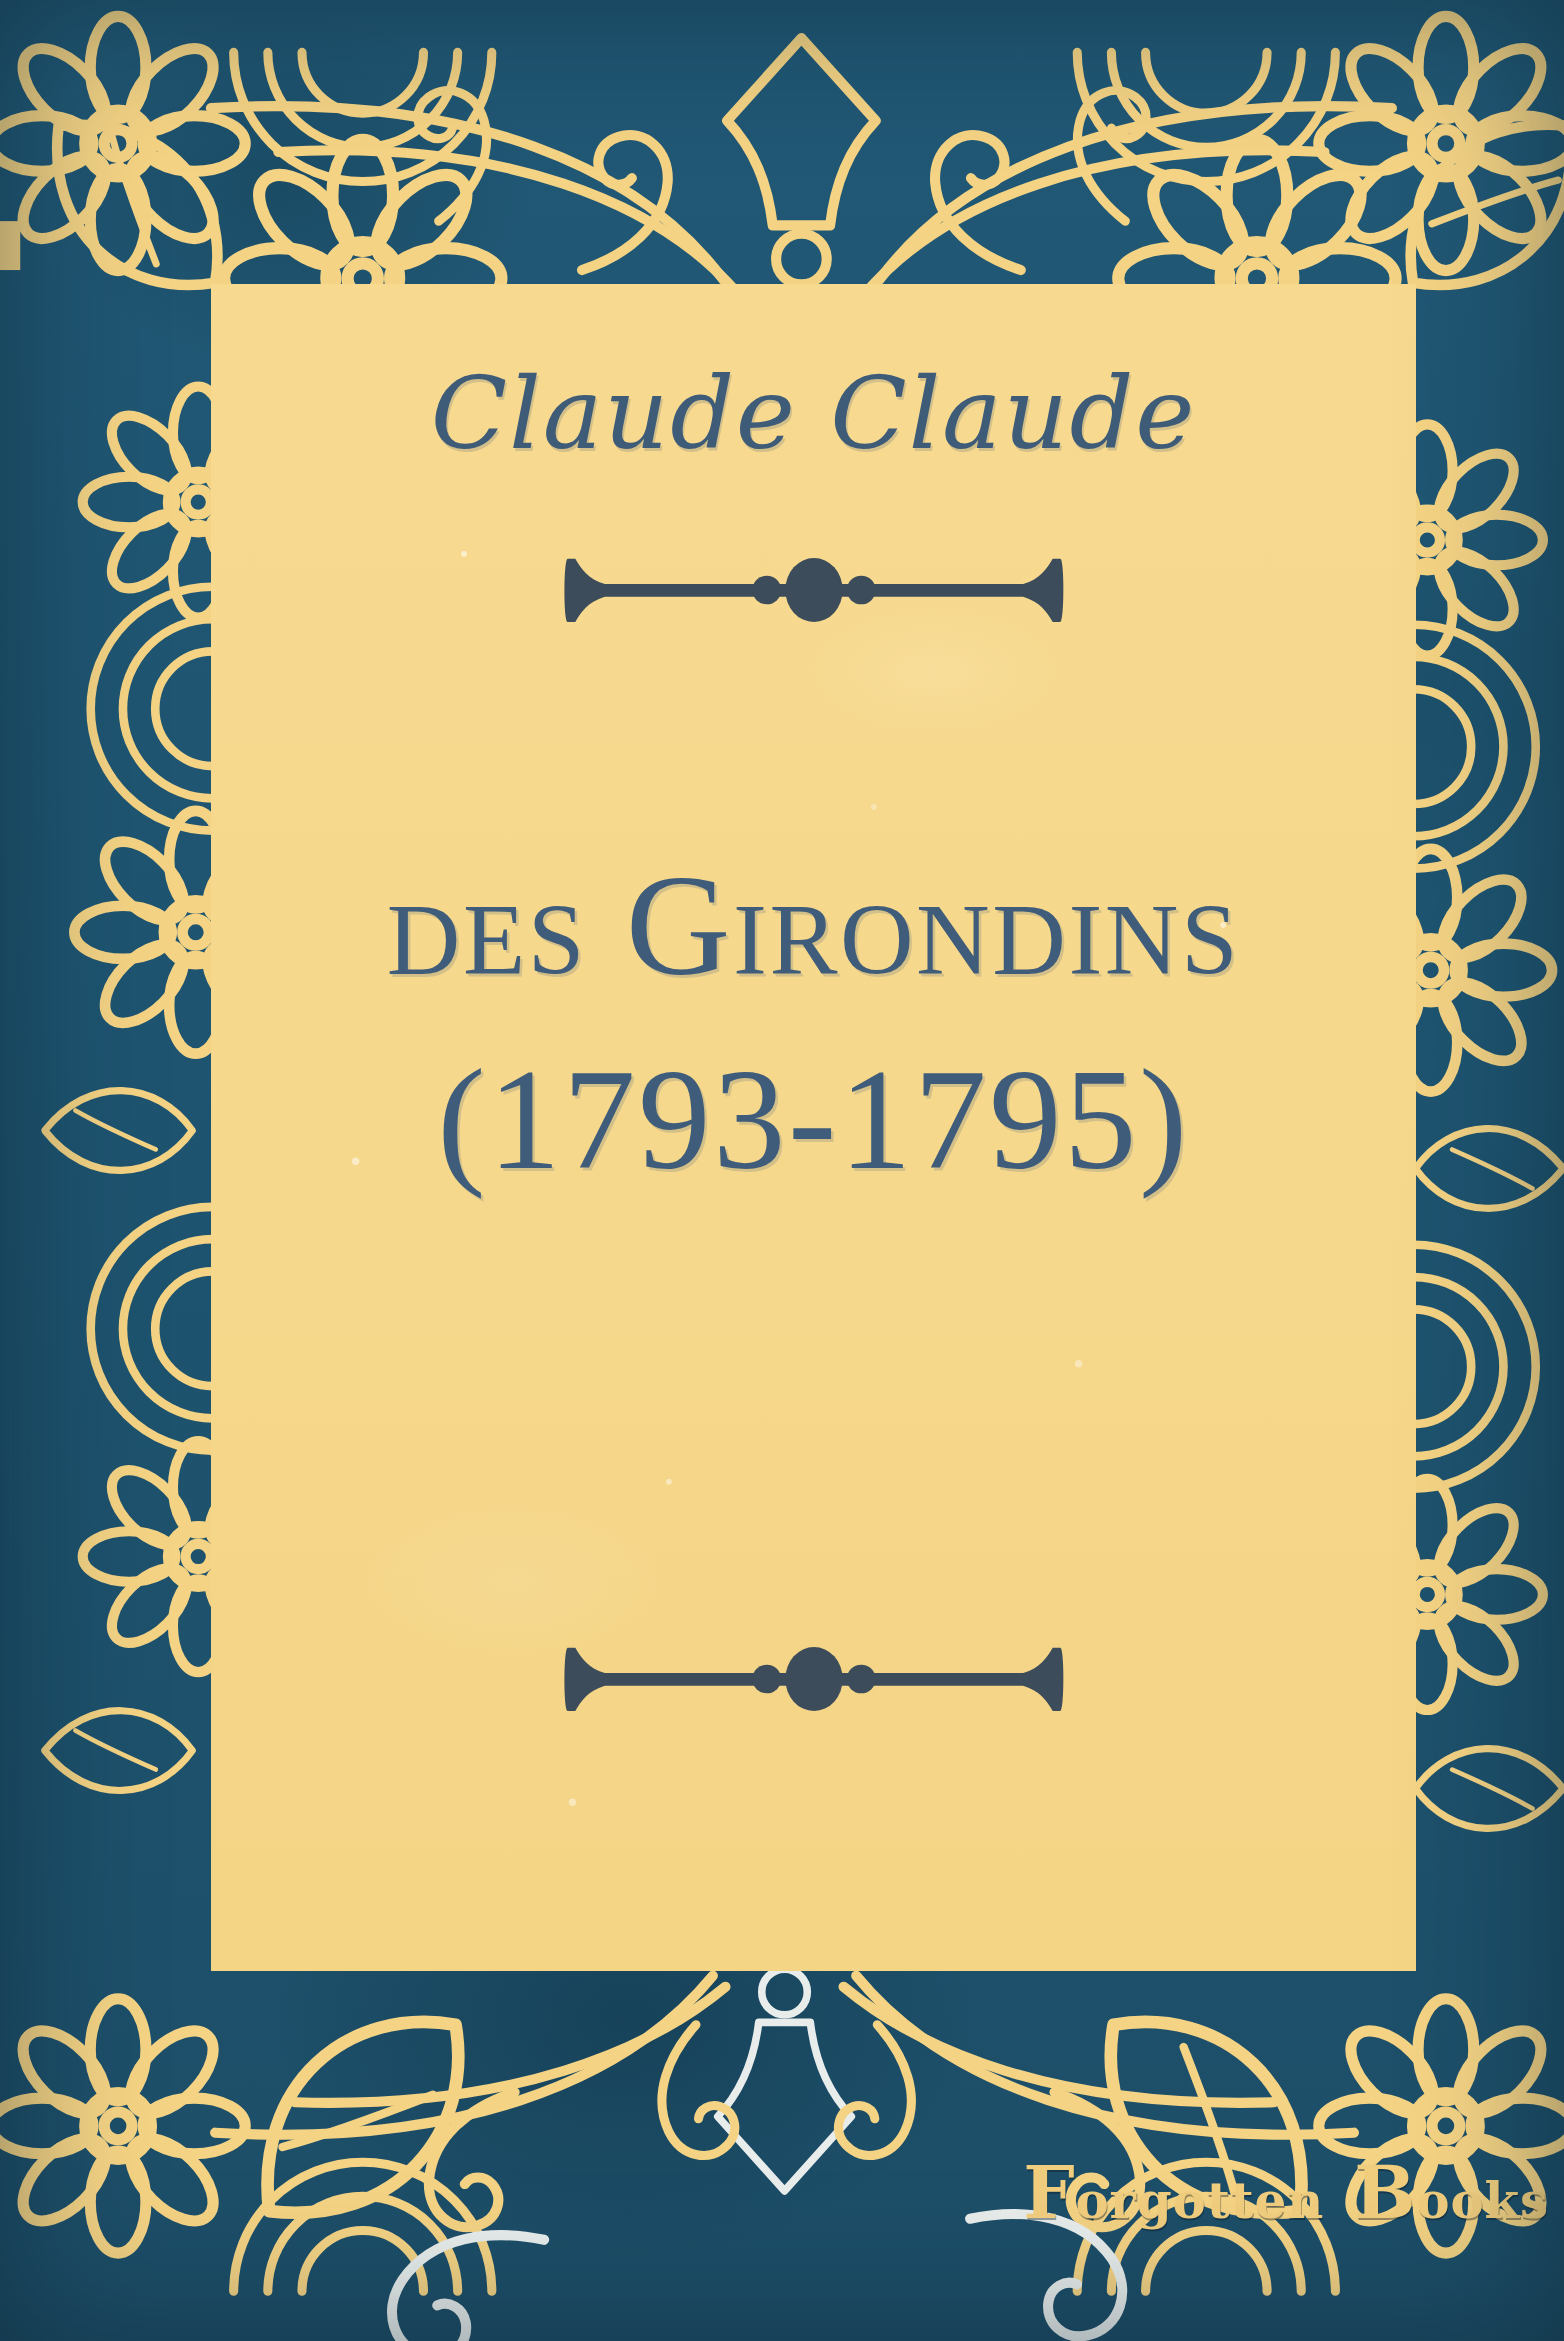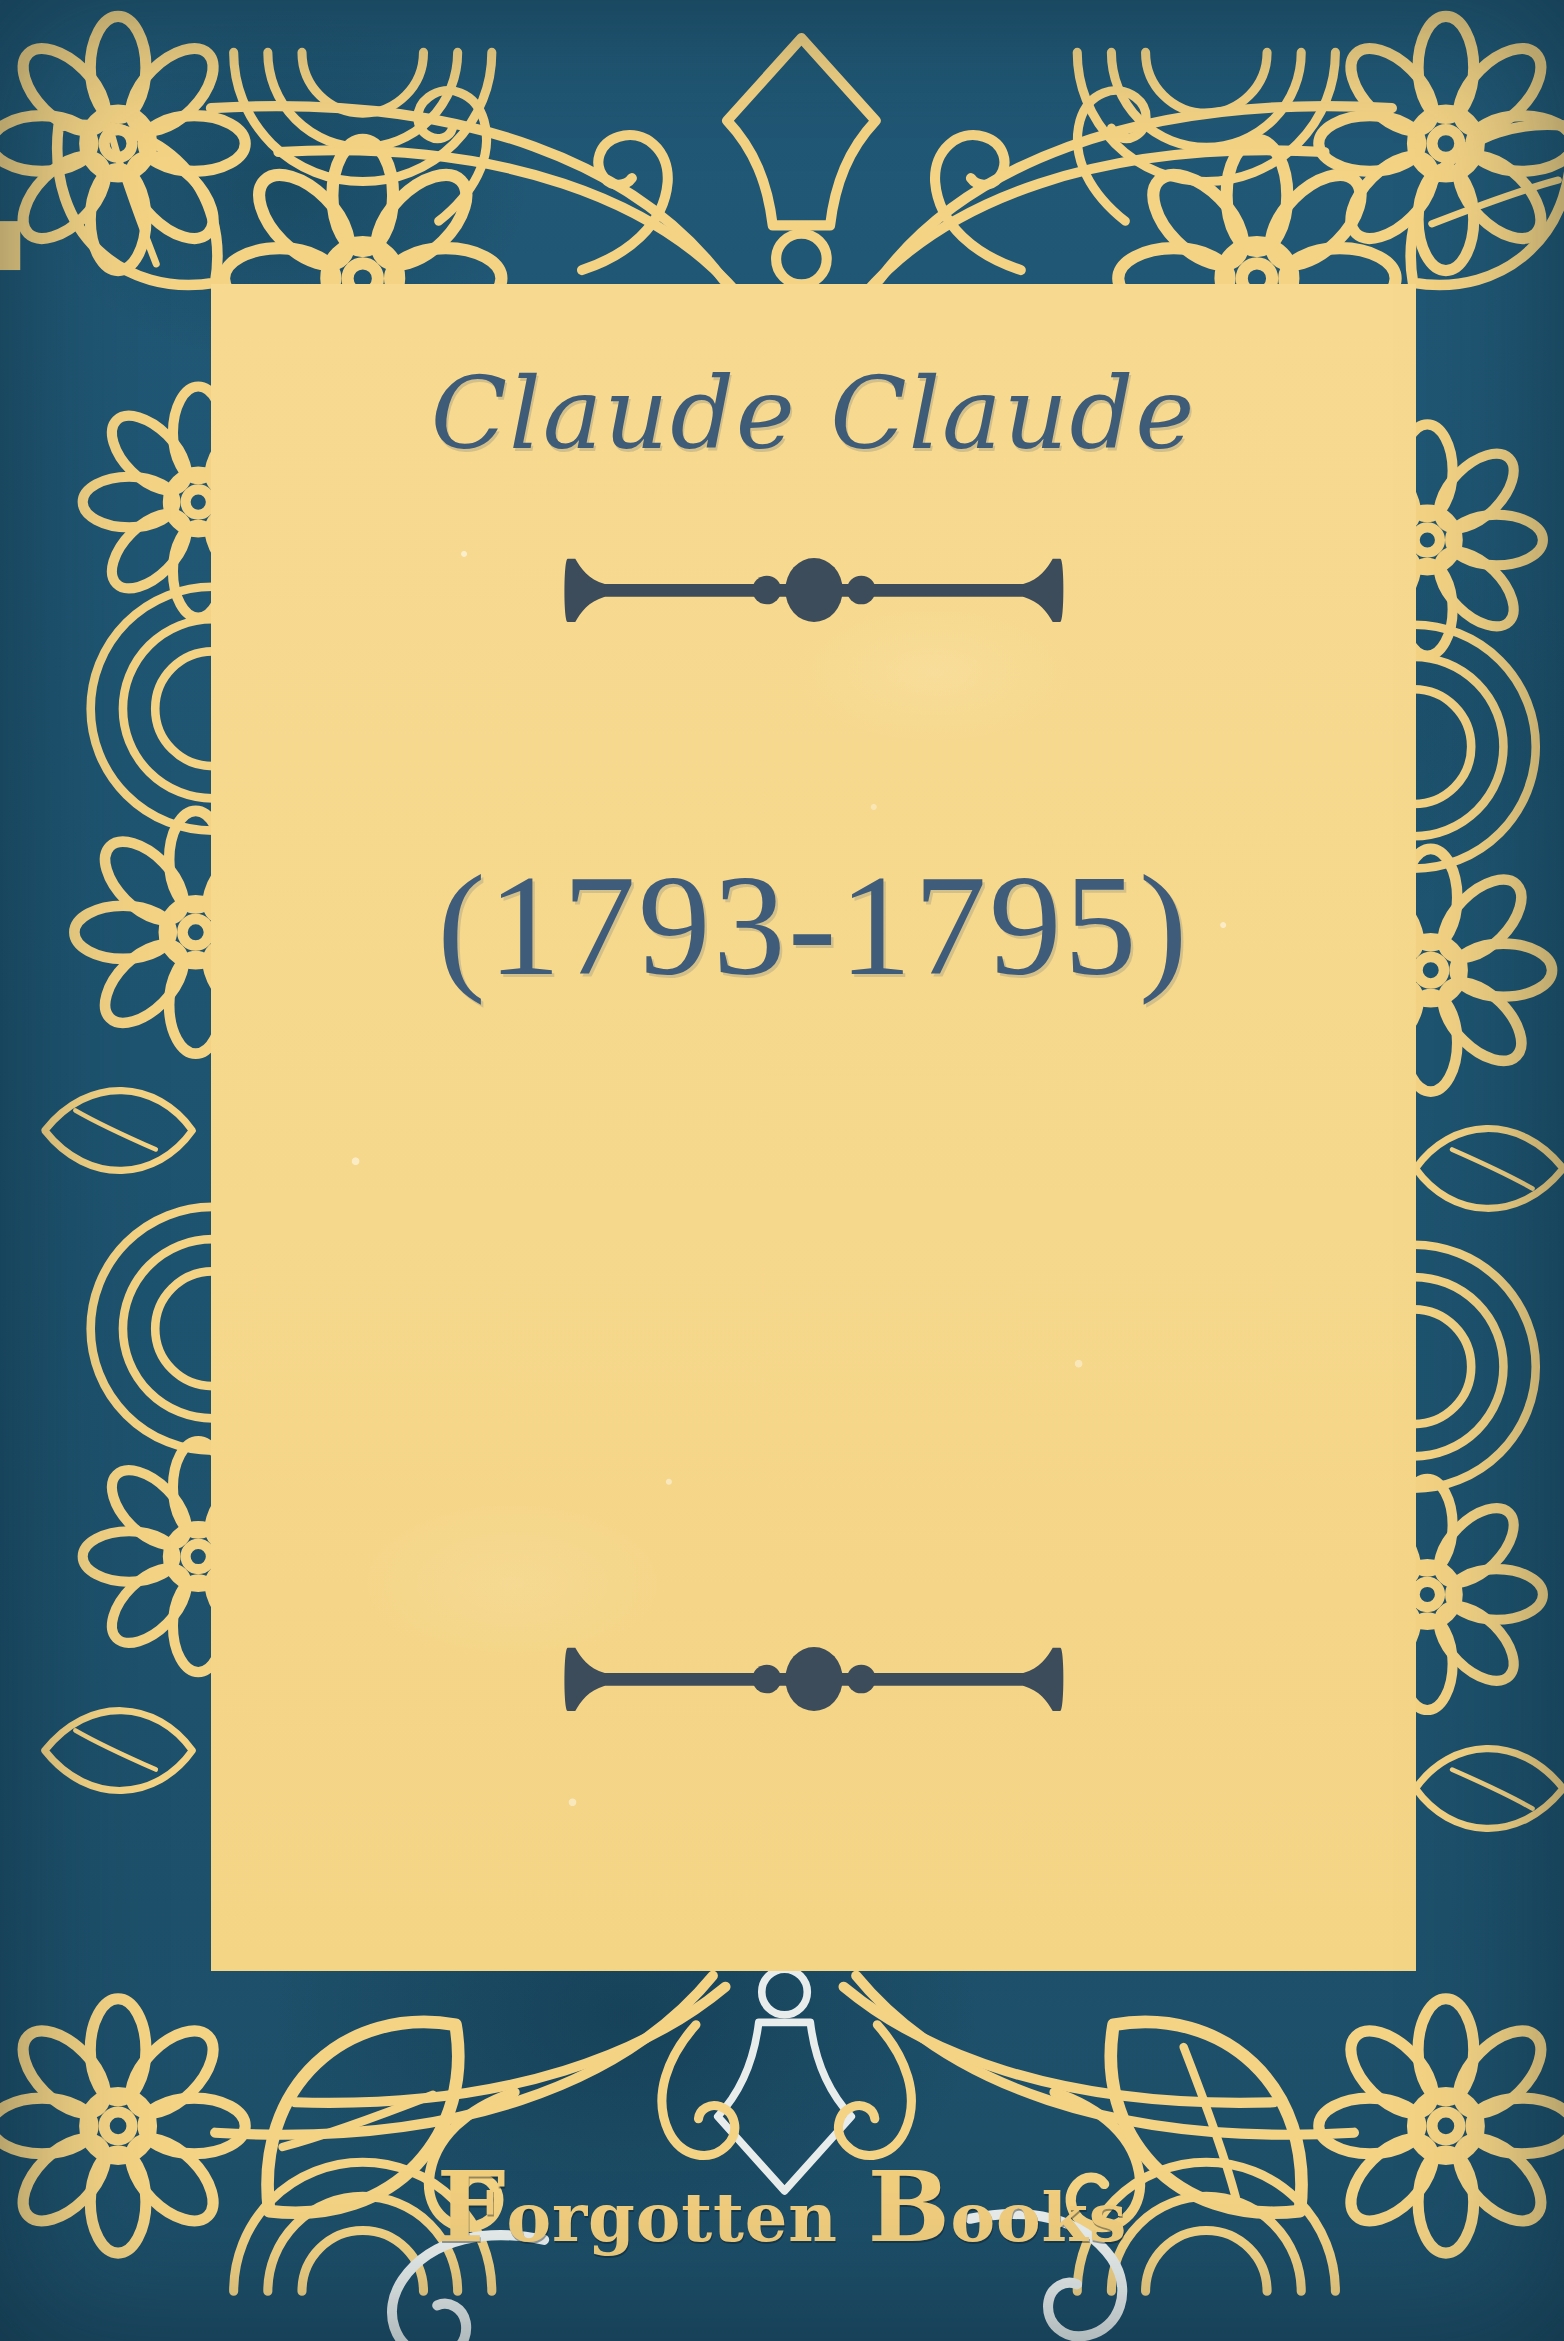--- a/index.html
+++ b/index.html
@@ -59,24 +59,24 @@
   }
   .title-line{
     font-variant:small-caps;
     font-size:145px;line-height:194px;height:194px;
     letter-spacing:2.5px;
     text-shadow:2.5px 2.5px 0 rgba(145,145,130,.35);
     white-space:nowrap;
   }
   .publisher{
     position:absolute;left:0;top:2150px;width:100%;z-index:3;
-    text-align:center;
+    text-align:right;
     font-family:"DejaVu Serif", serif;
     font-weight:bold;
-    font-size:67px;
+    font-size:50px;
     color:#F1CE7E;
     text-shadow:0.8px 1.7px 0 rgba(10,25,35,.4);
     letter-spacing:0.8px;
   }
   .pub-word{display:inline-block;margin:0 15px;}
   .pub-word::first-letter{font-size:1.45em;}
 </style>
 </head>
 <body>
 
@@ -183,20 +183,21 @@
     <svg class="divider divider-1" width="523" height="76" viewBox="0 0 620 90">
       <rect class="dv" x="46" y="38" width="528" height="15" rx="7"></rect>
       <path class="dv" d="M62,38 C42,32 34,20 27,8 L18,8 C13,8 13,83 18,83 L27,83 C34,71 42,59 62,53 Z"></path>
       <path class="dv" transform="translate(620,0) scale(-1,1)" d="M62,38 C42,32 34,20 27,8 L18,8 C13,8 13,83 18,83 L27,83 C34,71 42,59 62,53 Z"></path>
       <circle class="dv" cx="254" cy="45" r="17"></circle>
       <ellipse class="dv" cx="310" cy="45" rx="34" ry="38"></ellipse>
       <circle class="dv" cx="366" cy="45" r="17"></circle>
     </svg>
 
     <div class="title">
+      <div class="title-line">des Girondins</div>
       <div class="title-line">(1793-1795)</div>
     </div>
 
     <svg class="divider divider-2" width="523" height="76" viewBox="0 0 620 90">
       <rect class="dv" x="46" y="38" width="528" height="15" rx="7"></rect>
       <path class="dv" d="M62,38 C42,32 34,20 27,8 L18,8 C13,8 13,83 18,83 L27,83 C34,71 42,59 62,53 Z"></path>
       <path class="dv" transform="translate(620,0) scale(-1,1)" d="M62,38 C42,32 34,20 27,8 L18,8 C13,8 13,83 18,83 L27,83 C34,71 42,59 62,53 Z"></path>
       <circle class="dv" cx="254" cy="45" r="17"></circle>
       <ellipse class="dv" cx="310" cy="45" rx="34" ry="38"></ellipse>
       <circle class="dv" cx="366" cy="45" r="17"></circle>

